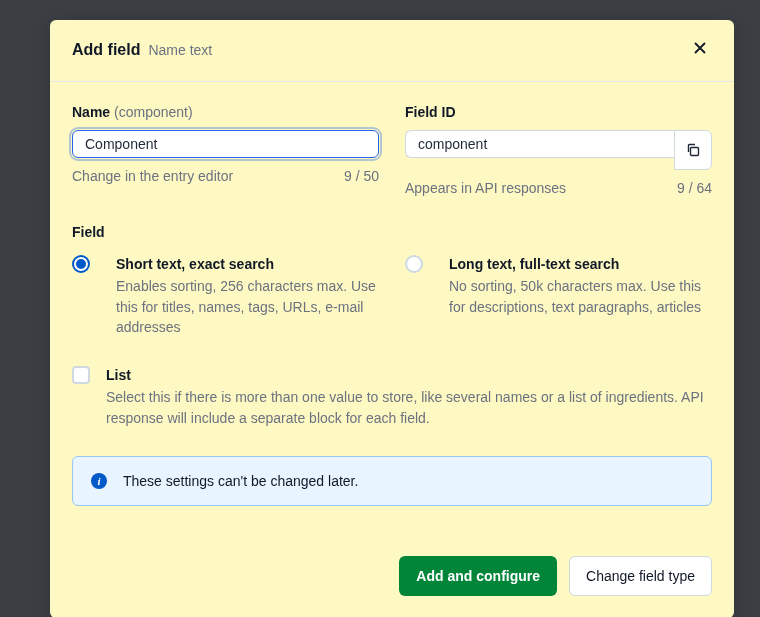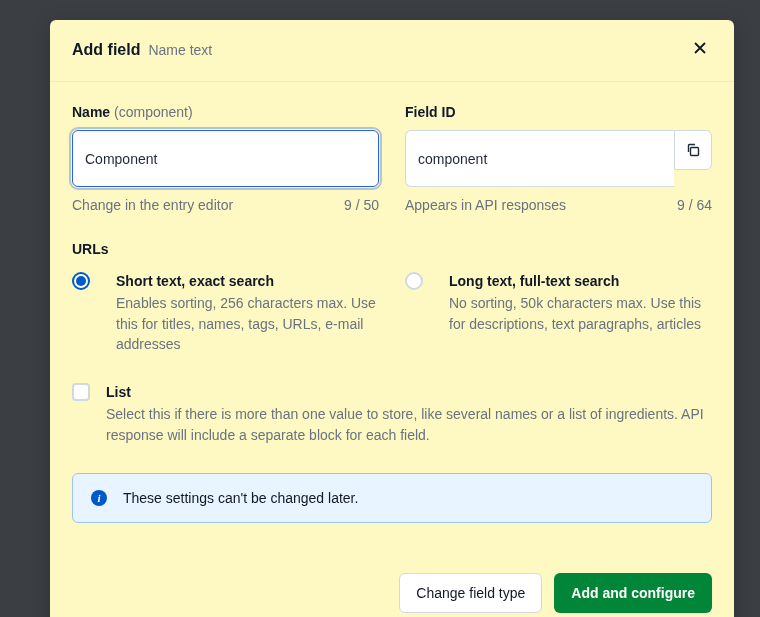--- a/index.html
+++ b/index.html
@@ -69,21 +69,21 @@
       font-weight: 600;
       color: #111827;
       margin-bottom: 10px;
     }
     .field-label-hint {
       font-weight: 400;
       color: #6b7280;
     }
     .text-input {
       width: 100%;
-      height: 57px;
+      height: 28px;
       padding: 0 12px;
       font-size: 14px;
       border: 1px solid #cfd9e0;
       border-radius: 6px;
       color: #1f2937;
       background: #fff;
     }
     .text-input.focused {
       border: 1px solid #2563eb;
       outline: 2px solid rgba(37,99,235,0.35);
@@ -294,21 +294,21 @@
             </svg>
           </button>
         </div>
         <div class="helper-row">
           <span>Appears in API responses</span>
           <span>9 / 64</span>
         </div>
       </div>
     </div>
 
-    <div class="section-label">URLs</div>
+    <div class="section-label">Field</div>
 
     <div class="radio-row">
       <div class="radio-col">
         <div class="radio-outer selected"></div>
         <div class="radio-text">
           <div class="radio-title">Short text, exact search</div>
           <div class="radio-desc">Enables sorting, 256 characters max. Use this for titles, names, tags, URLs, e-mail addresses</div>
         </div>
       </div>
       <div class="radio-col">
@@ -329,17 +329,17 @@
     </div>
 
     <div class="info-banner">
       <div class="info-icon">i</div>
       <div class="info-text">These settings can't be changed later.</div>
     </div>
 
   </div>
 
   <div class="modal-footer">
+    <button class="btn btn-primary">Add and configure</button>
     <button class="btn btn-secondary">Change field type</button>
-    <button class="btn btn-primary">Add and configure</button>
   </div>
 
 </div>
 
 </body></html>

